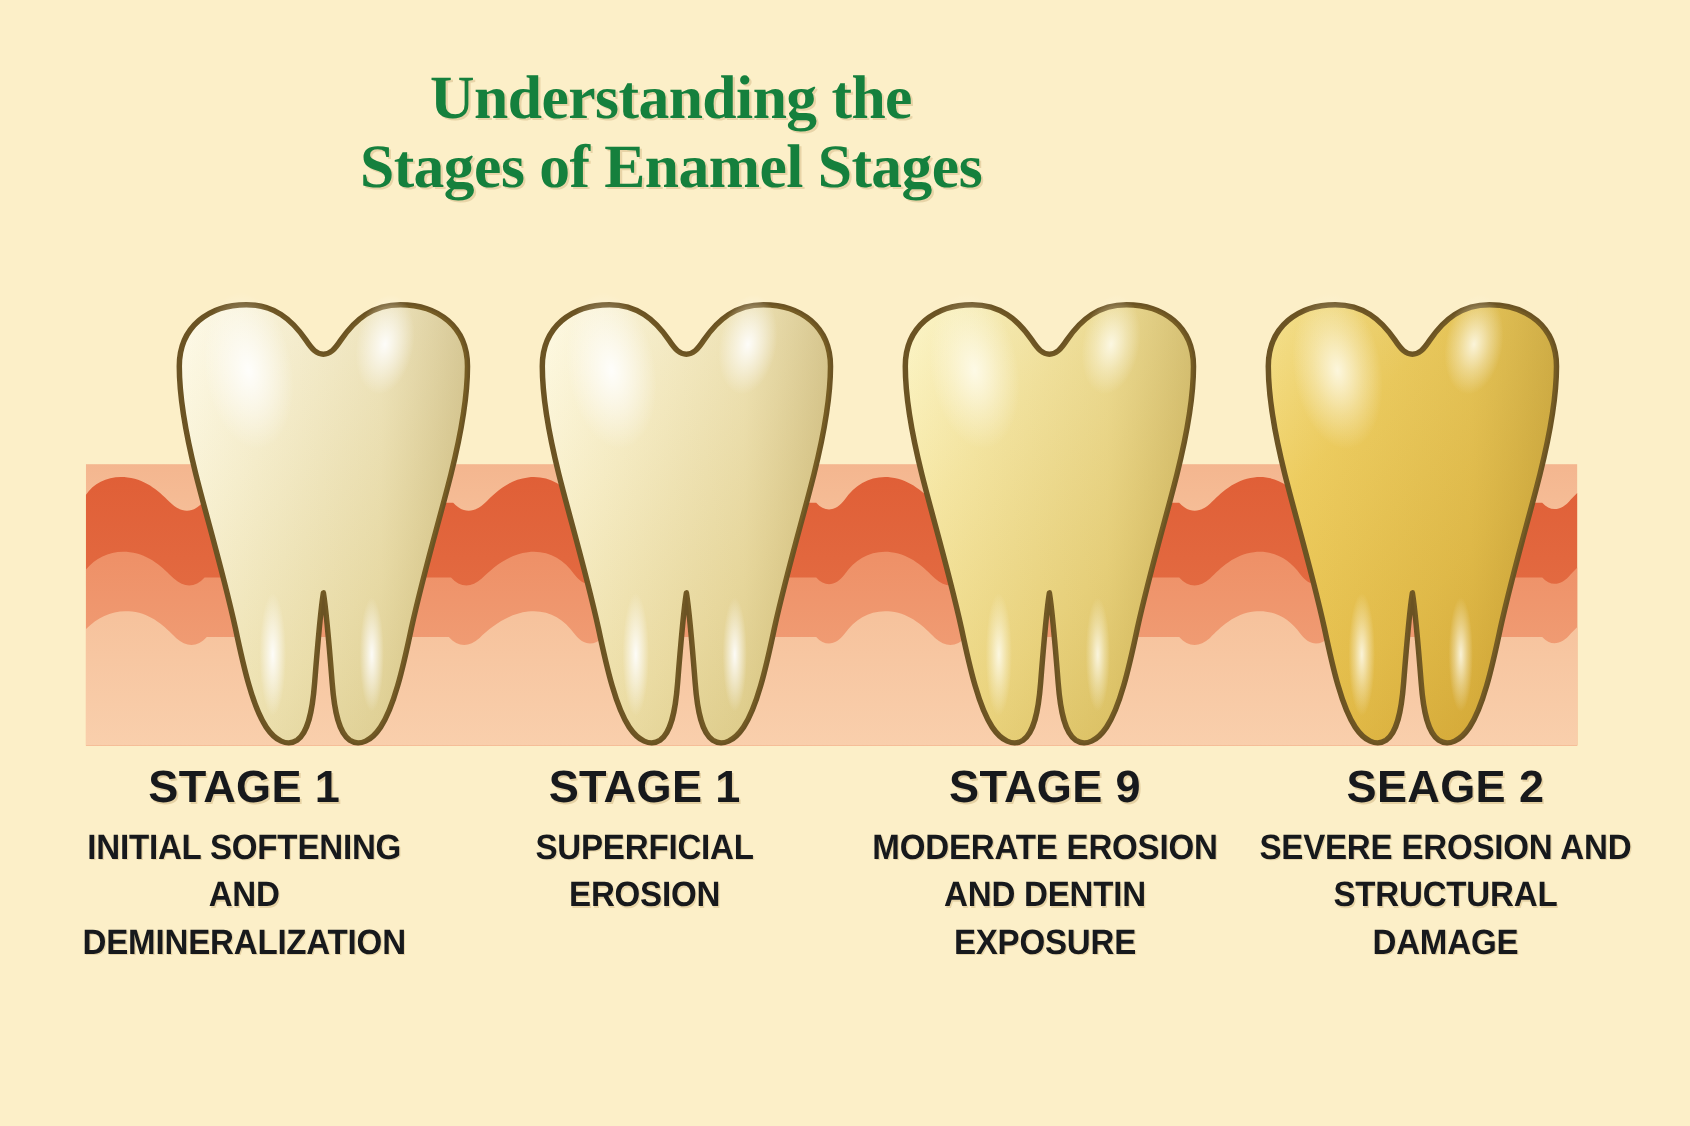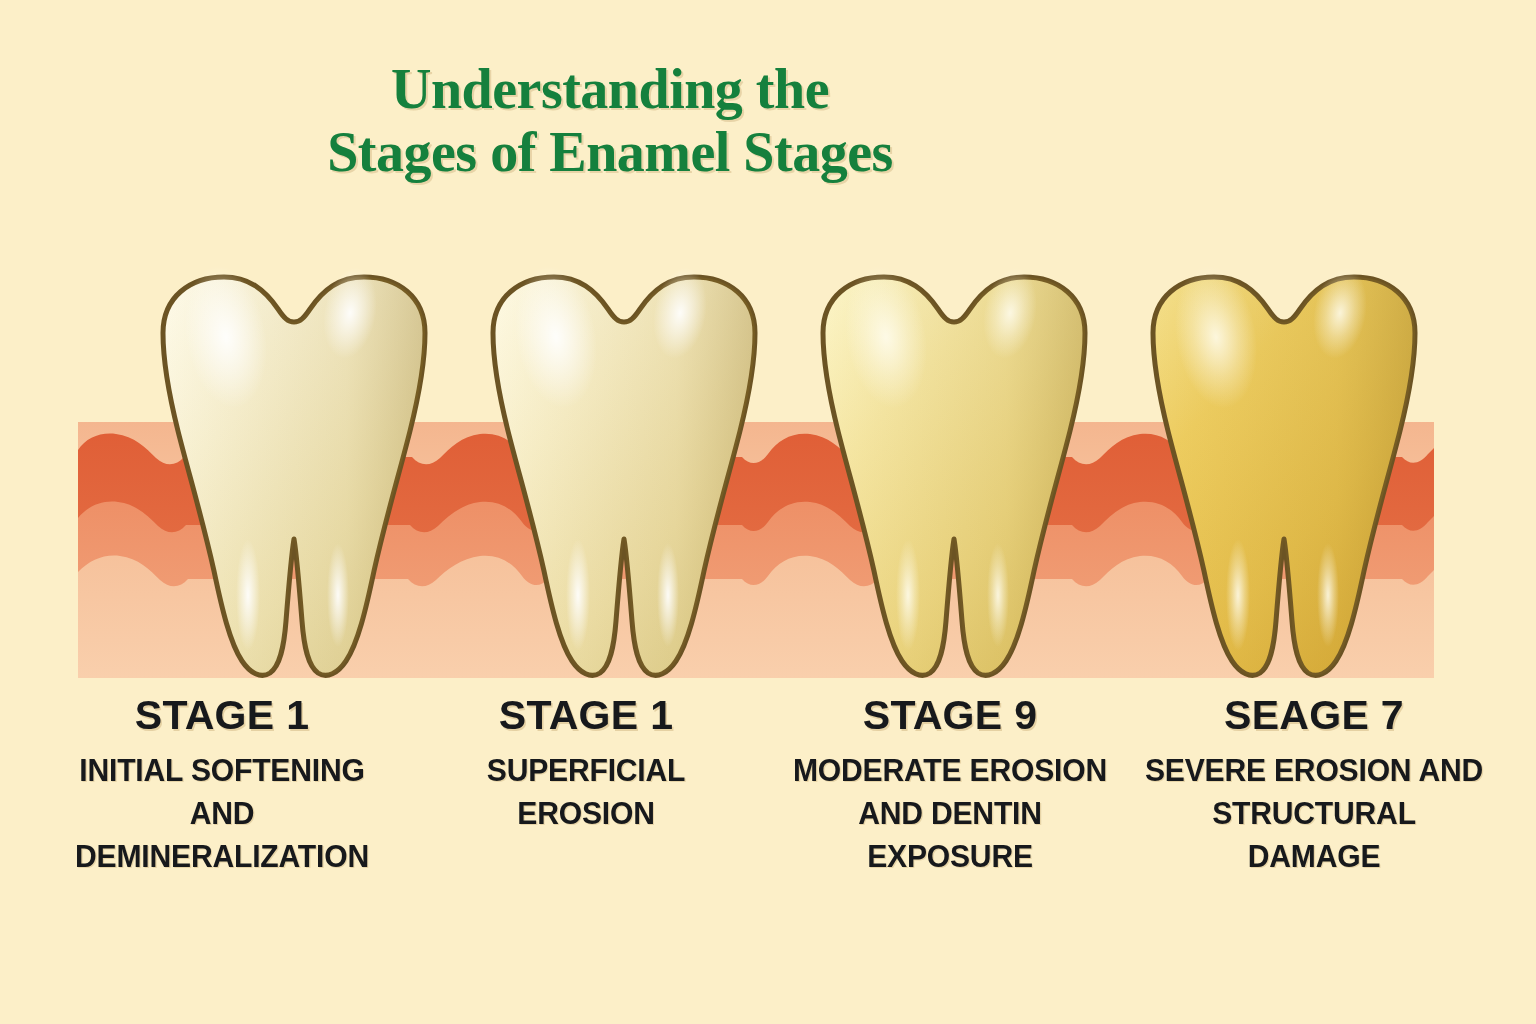--- a/index.html
+++ b/index.html
@@ -330,18 +330,18 @@
     </div>
     <div class="caption">
       <div class="cap-stage">STAGE 1</div>
       <div class="cap-desc">SUPERFICIAL EROSION</div>
     </div>
     <div class="caption">
       <div class="cap-stage">STAGE 9</div>
       <div class="cap-desc">MODERATE EROSION AND DENTIN EXPOSURE</div>
     </div>
     <div class="caption">
-      <div class="cap-stage">SEAGE 7</div>
+      <div class="cap-stage">SEAGE 2</div>
       <div class="cap-desc">SEVERE EROSION AND STRUCTURAL DAMAGE</div>
     </div>
   </div>
 
 </div>
 
 </body></html>

